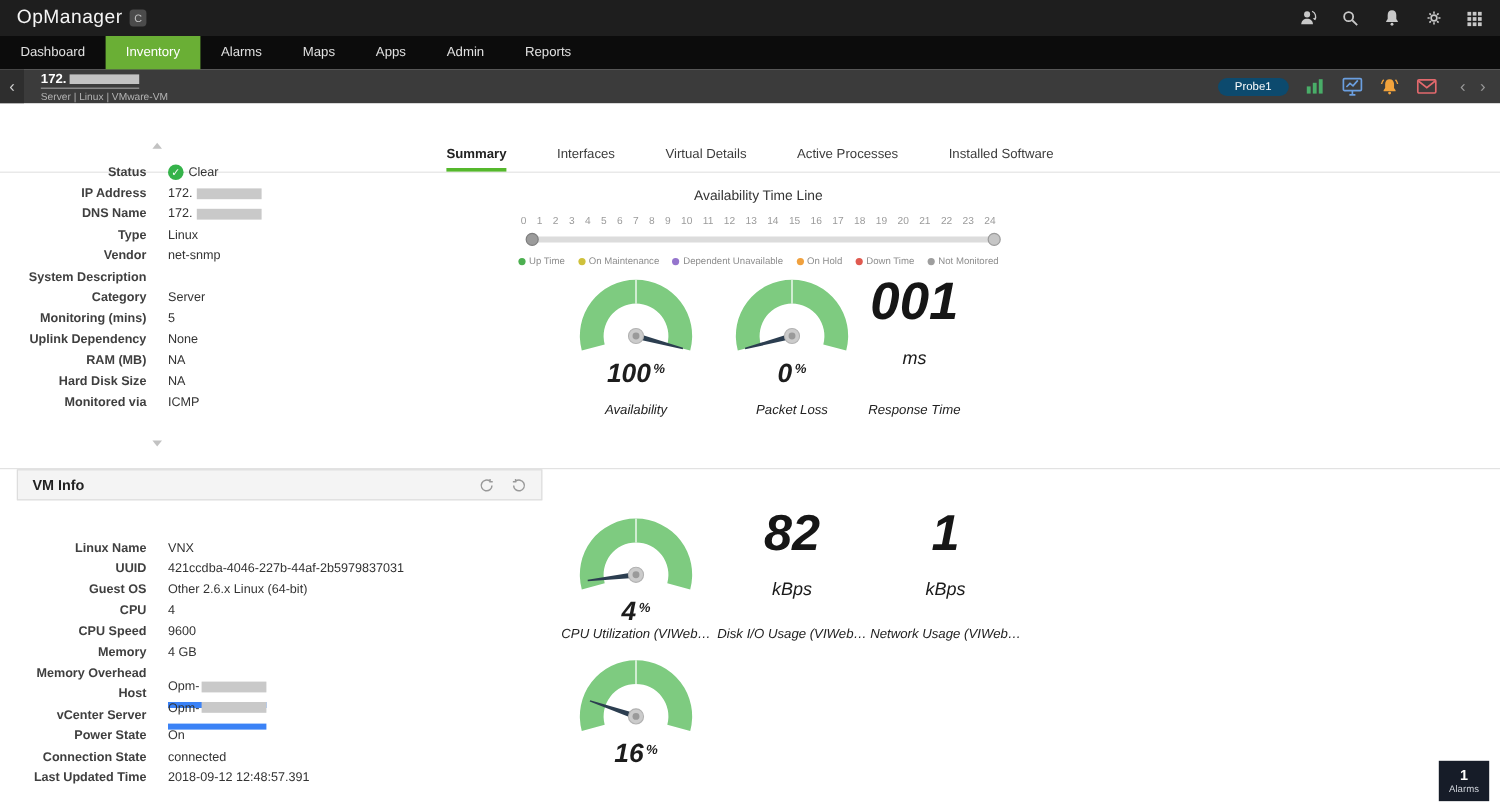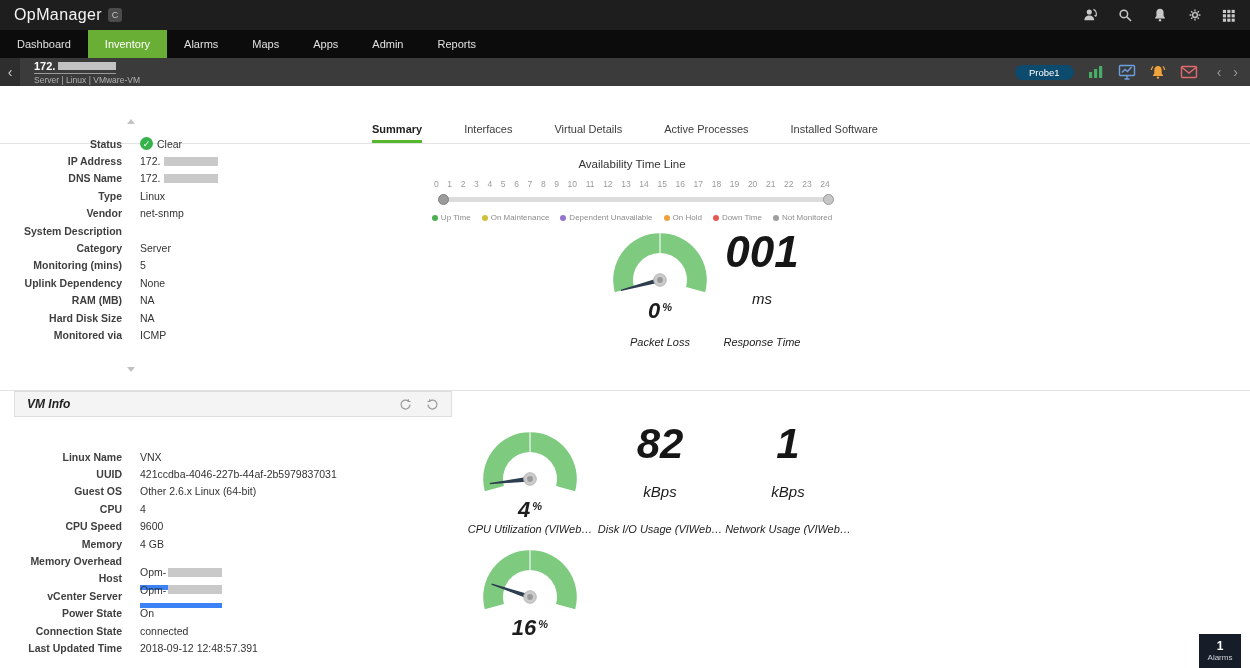--- a/index.html
+++ b/index.html
@@ -71,21 +71,21 @@
   .glabel { margin-top:auto; font-size:11px; color:#222; white-space:nowrap; }
   .bignum { font-size:44px; font-weight:bold; color:#161616; line-height:1; margin-top:8px; }
   .bigunit { font-size:15px; color:#1a1a1a; margin-top:16px; }
   .dial-cell { height:114px; width:136px; }
   .dial-cell .bignum { font-size:42px; margin-top:2px; }
   .dial-cell .bigunit { margin-top:18px; }
 
   
   .hsep { position:absolute; top:390px; left:0; right:0; border-top:1px solid #e2e2e2; }
   .panel { position:absolute; top:391px; bottom:0; }
-  .panel-header { height:26px; background:#f4f4f4; border:1px solid #ddd; display:flex; align-items:center; padding:0 12px;font-style:italic; }
+  .panel-header { height:26px; background:#f4f4f4; border:1px solid #ddd; display:flex; align-items:center; padding:0 12px; }
   .panel-title { font-size:12px; font-weight:bold; color:#222; }
   .panel-icons { margin-left:auto; display:flex; gap:14px; align-items:center; }
   .picon { display:flex; cursor:pointer; }
   .vm-info { left:14px; width:438px; }
   .vm-rows { margin-top:31px; }
   .vm-rows .dlabel { width:108px; }
   .custom-dials { left:462px; width:446px; }
   .cd-body { position:relative; height:calc(100% - 26px); }
 
   
@@ -331,20 +331,33 @@
           <span>Down Time</span>
         </span>
 
         <span class="leg">
           <i class="dot" style="background: rgb(158, 158, 158);"></i>
           <span>Not Monitored</span>
         </span>
       </div>
   </section>
 
+  <div class="cell" style="left:470px; top:222px;">
+    <svg class="gsvg" viewBox="0 0 120 80">
+      <path d="M 9.8 73.5 A 52 52 0 1 1 110.2 73.5 L 88.98 67.76 A 30 30 0 1 0 31.02 67.76 Z" fill="#7ecb80"></path>
+      <rect x="59.3" y="8" width="1.4" height="22" fill="#ffffff" opacity="0.85"></rect>
+      <g class="needle" transform="rotate(195 60 60)">
+          <polygon points="60,57.3 15,59.3 15,60.7 60,62.7" fill="#2c3e50"></polygon>
+        </g>
+      <circle cx="60" cy="60" r="7" fill="#cbcbcb" stroke="#b2b2b2"></circle>
+      <circle cx="60" cy="60" r="3.2" fill="#9a9a9a"></circle>
+    </svg>
+    <div class="gvalue"><span>100</span><span class="unit">%</span></div>
+    <div class="glabel">Availability</div>
+  </div>
 
   <div class="cell" style="left:600px; top:222px;">
     <svg class="gsvg" viewBox="0 0 120 80">
       <path d="M 9.8 73.5 A 52 52 0 1 1 110.2 73.5 L 88.98 67.76 A 30 30 0 1 0 31.02 67.76 Z" fill="#7ecb80"></path>
       <rect x="59.3" y="8" width="1.4" height="22" fill="#ffffff" opacity="0.85"></rect>
       <g class="needle" transform="rotate(-15 60 60)">
           <polygon points="60,57.3 15,59.3 15,60.7 60,62.7" fill="#2c3e50"></polygon>
         </g>
       <circle cx="60" cy="60" r="7" fill="#cbcbcb" stroke="#b2b2b2"></circle>
       <circle cx="60" cy="60" r="3.2" fill="#9a9a9a"></circle>

